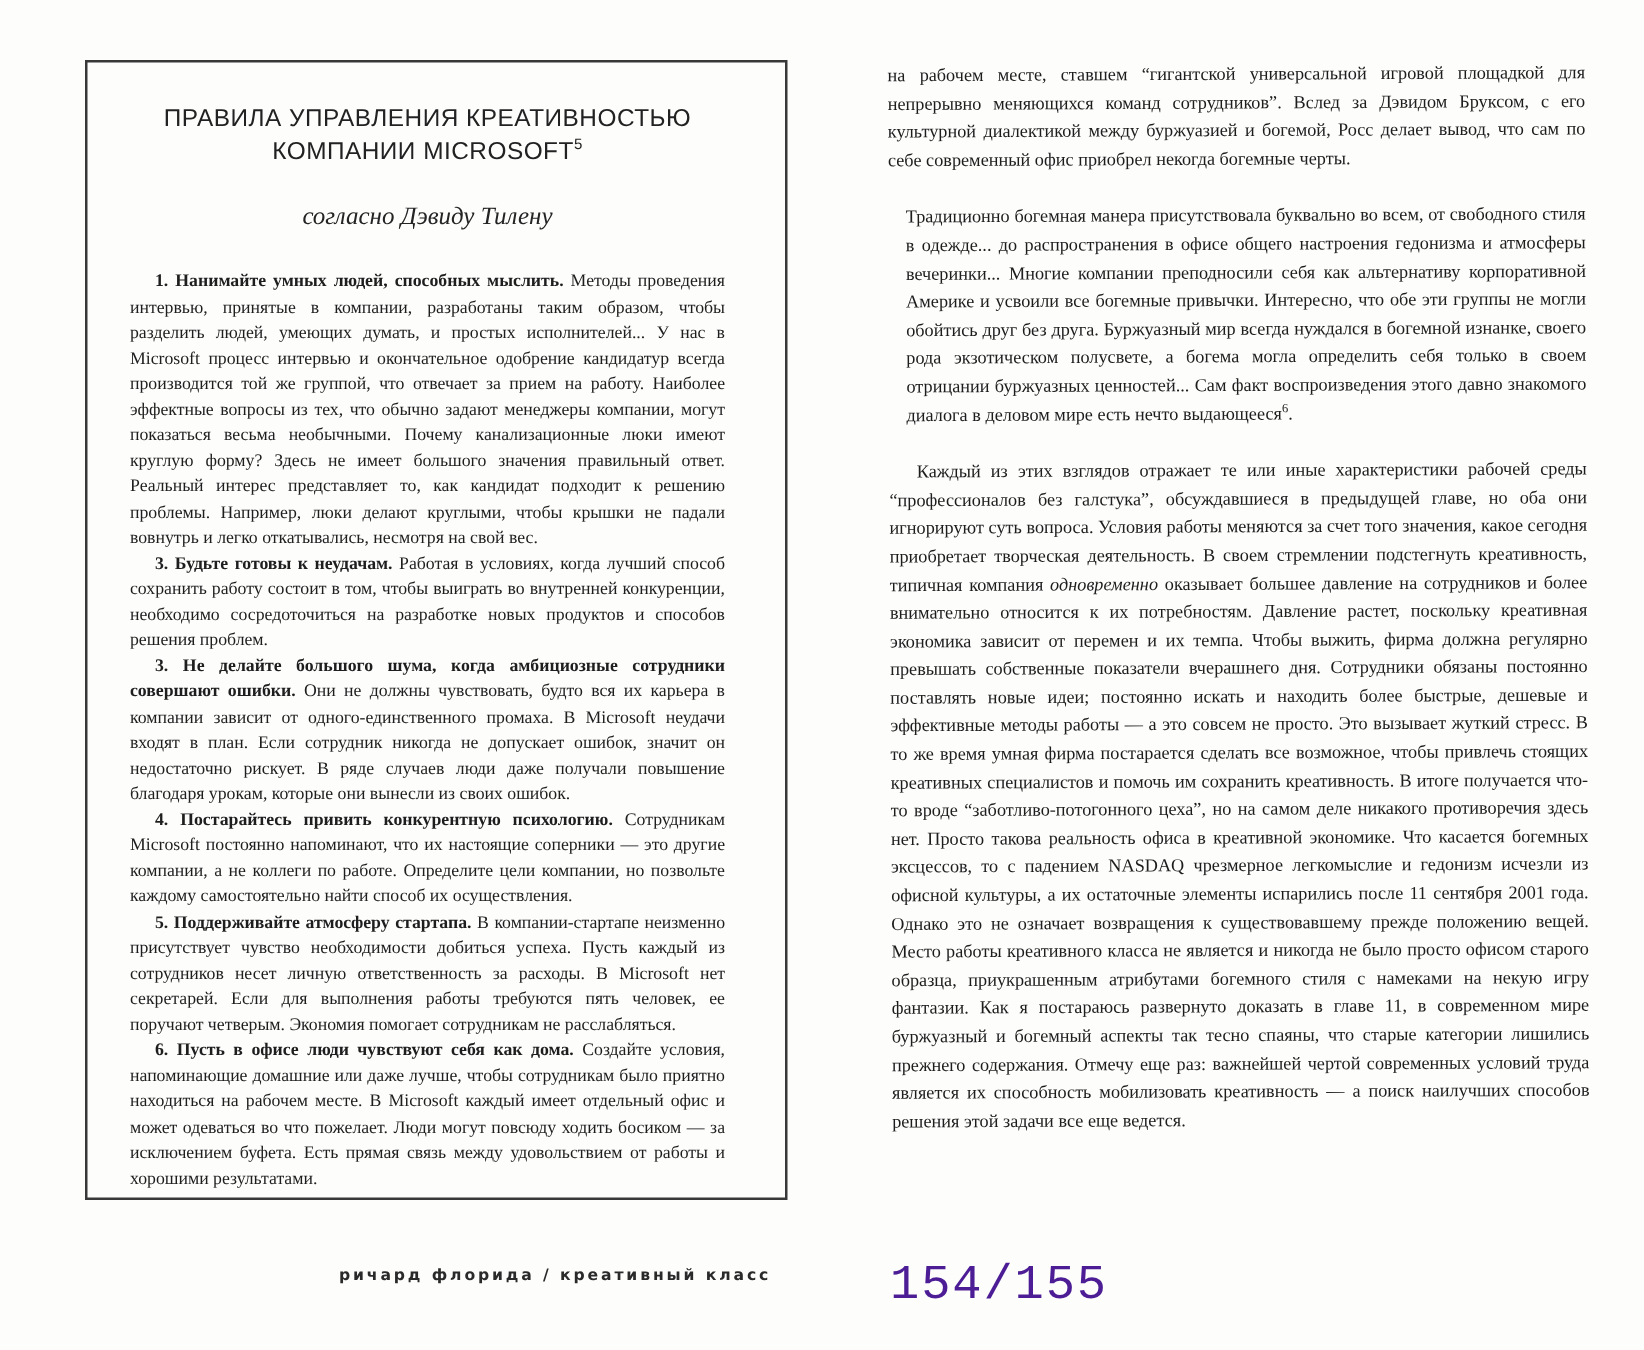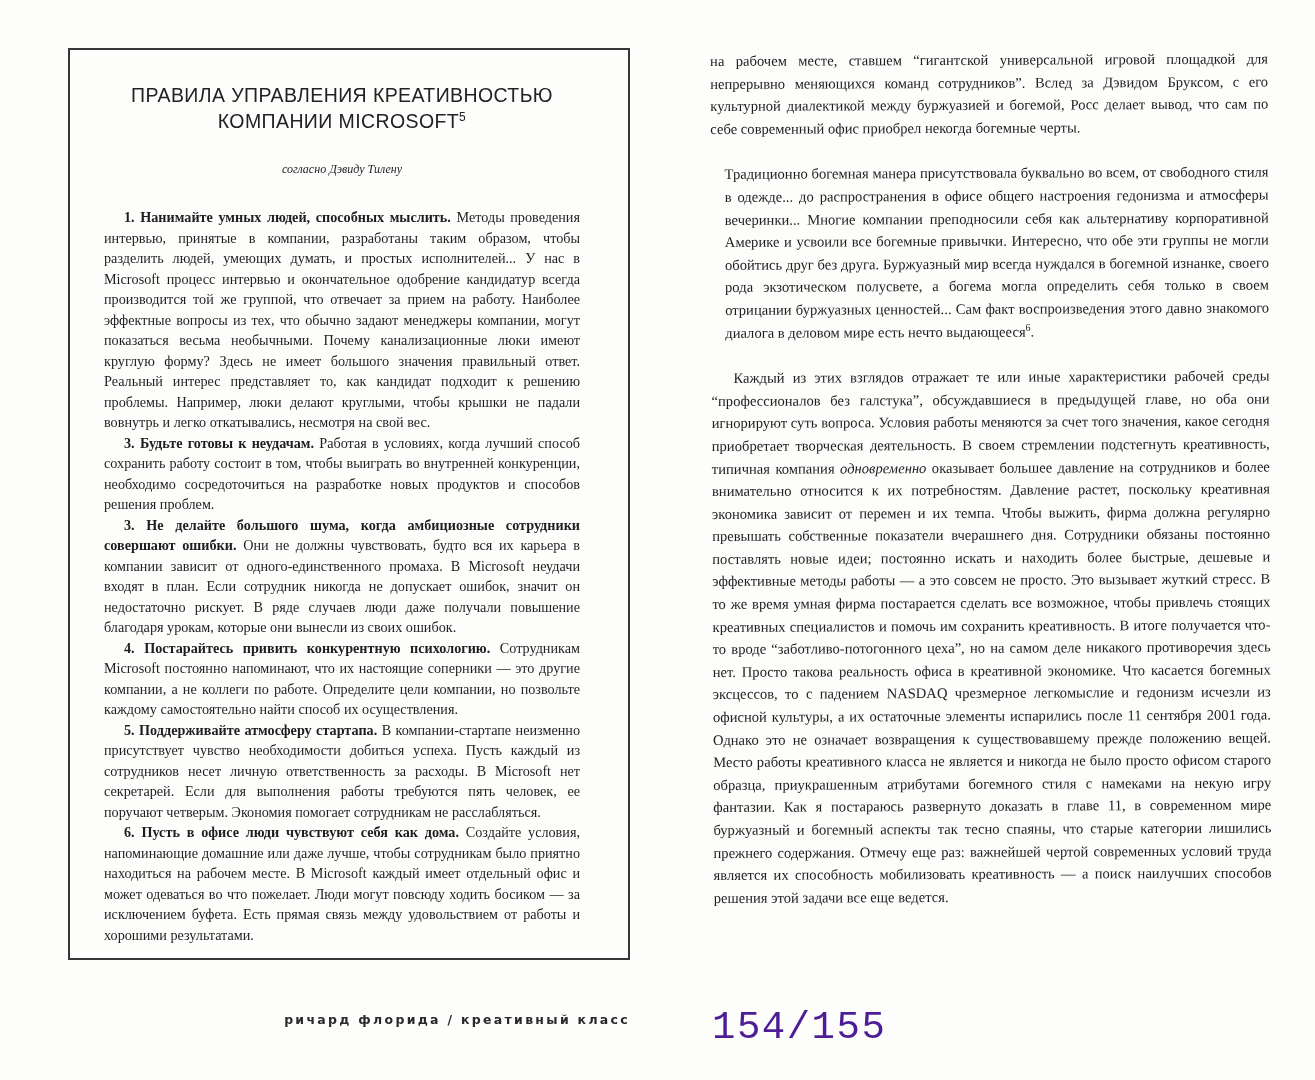--- a/index.html
+++ b/index.html
@@ -34,39 +34,39 @@
   }
   .rules-title sup {
     font-size: 12px;
     vertical-align: super;
     line-height: 0;
   }
   .rules-subtitle {
     text-align: center;
     font-family: "Liberation Serif", serif;
     font-style: italic;
-    font-size: 12px;
+    font-size: 20px;
     color: #242424;
     margin-top: 28px;
   }
   .rules-list {
     margin-top: 30px;
     font-family: "Liberation Serif", serif;
     font-size: 14.2px;
     line-height: 20.5px;
     text-align: justify;
     color: #1e1e1e;
   }
   .rules-list p { margin: 0; text-indent: 20px; }
   .rule-lead { font-weight: bold; margin-top: 29px; }
 
   
   .running-footer {
     position: absolute;
-    left: 70px; top: 1008px;
+    left: 57px; top: 1008px;
     width: 560px;
     text-align: right;
     font-family: "DejaVu Sans", sans-serif;
     font-size: 12.5px;
     font-weight: bold;
     letter-spacing: 2.3px;
     line-height: 23px;
     color: #2a2a2a;
   }
 

